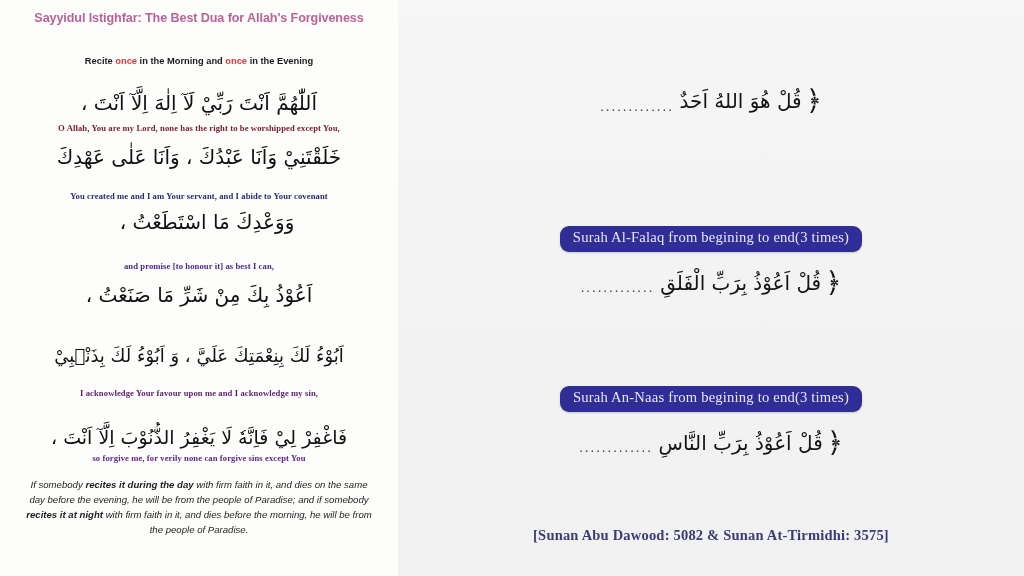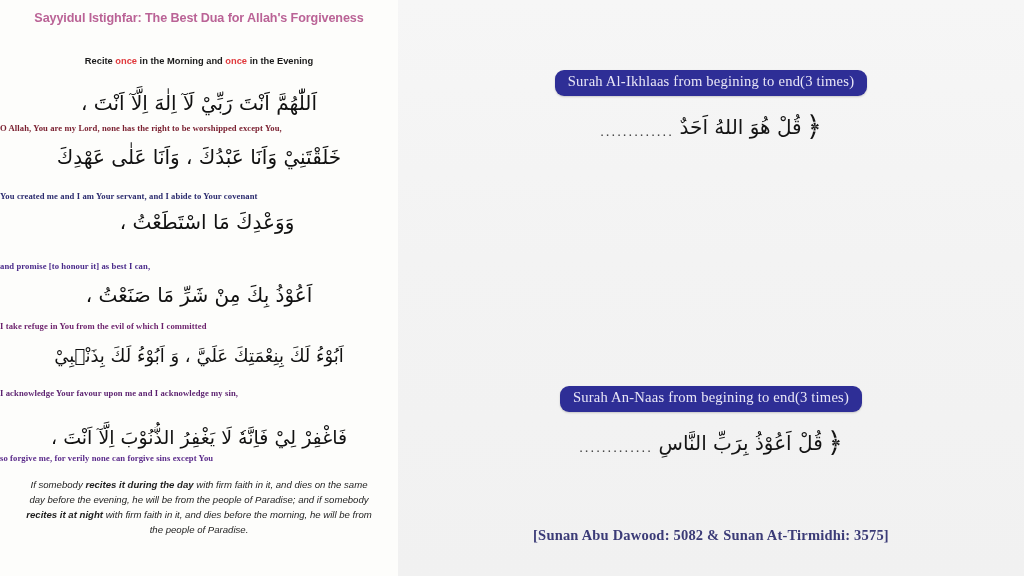--- a/index.html
+++ b/index.html
@@ -69,20 +69,21 @@
     font-size: 20px;
     line-height: 1.45;
     white-space: nowrap;
   }
   .ar-line.indent-l { padding-left: 16px; box-sizing: border-box; }
 
   .tr-line {
     position: absolute;
     left: 0;
     width: 398px;
+    text-align: center;
     font-family: "Liberation Serif", serif;
     font-weight: bold;
     font-size: 8.6px;
     letter-spacing: 0.1px;
     white-space: nowrap;
   }
 
   #hadith-note {
     position: absolute;
     top: 478px;
@@ -221,48 +222,52 @@
     <div class="ar-line" style="top:89px;">اَللّٰهُمَّ اَنْتَ رَبِّيْ لَآ اِلٰهَ اِلَّآ اَنْتَ ،</div>
     <div class="tr-line" style="top:123px;color:#7a2030;">O Allah, You are my Lord, none has the right to be worshipped except You,</div>
 
     <div class="ar-line" style="top:143px;">خَلَقْتَنِيْ وَاَنَا عَبْدُكَ ،  وَاَنَا عَلٰى عَهْدِكَ</div>
     <div class="tr-line" style="top:191px;color:#2b2b6e;">You created me and I am Your servant, and I abide to Your covenant</div>
 
     <div class="ar-line indent-l" style="top:208px;">وَوَعْدِكَ مَا اسْتَطَعْتُ ،</div>
     <div class="tr-line" style="top:261px;color:#4a2a8a;">and promise [to honour it] as best I can,</div>
 
     <div class="ar-line" style="top:281px;">اَعُوْذُ بِكَ مِنْ شَرِّ مَا صَنَعْتُ ،</div>
-    <div class="tr-line" style="top:321px;color:#6b1f6b;">I take refuge in You from the evil of which I committed</div>
 
     <div class="ar-line" style="top:343px;font-size:18px;">اَبُوْءُ لَكَ بِنِعْمَتِكَ عَلَيَّ ، وَ اَبُوْءُ لَكَ بِذَنْۢبِيْ</div>
     <div class="tr-line" style="top:388px;color:#5a1f6e;">I acknowledge Your favour upon me  and I acknowledge my sin,</div>
 
     <div class="ar-line" style="top:424px;font-size:19px;">فَاغْفِرْ لِيْ فَاِنَّهٗ لَا يَغْفِرُ الذُّنُوْبَ اِلَّآ اَنْتَ ،</div>
     <div class="tr-line" style="top:453px;color:#5a2a8a;">so forgive me, for verily none can forgive sins except You</div>
 
     <div id="hadith-note">
       <span>If somebody </span><b>recites it during the day</b><span> with firm faith in it, and dies on the same day before the evening, he will be from the people of Paradise; and if somebody </span><b>recites it at night</b><span> with firm faith in it, and dies before the morning, he will be from the people of Paradise.</span>
     </div>
 
   </div>
 
   <div id="panel-divider"></div>
 
   <div id="right-panel">
 
 
     <div class="azkar-block" style="top:70px;">
-      <div class="badge-wrap">
-        <span class="badge">Surah Al-Ikhlaas from begining to end(3 times)</span>
-      </div>
       <div class="verse-row">
         <span class="orn">﴿</span><span class="verse-ar">قُلْ هُوَ اللهُ اَحَدٌ</span><span class="dots">.............</span>
       </div>
     </div>
 
+    <div class="azkar-block" style="top:226px;">
+      <div class="badge-wrap">
+        <span class="badge">Surah Al-Falaq from begining to end(3 times)</span>
+      </div>
+      <div class="verse-row">
+        <span class="orn">﴿</span><span class="verse-ar">قُلْ اَعُوْذُ بِرَبِّ الْفَلَقِ</span><span class="dots">.............</span>
+      </div>
+    </div>
 
     <div class="azkar-block" style="top:386px;">
       <div class="badge-wrap">
         <span class="badge">Surah An-Naas from begining to end(3 times)</span>
       </div>
       <div class="verse-row">
         <span class="orn">﴿</span><span class="verse-ar">قُلْ اَعُوْذُ بِرَبِّ النَّاسِ</span><span class="dots">.............</span>
       </div>
     </div>
 

